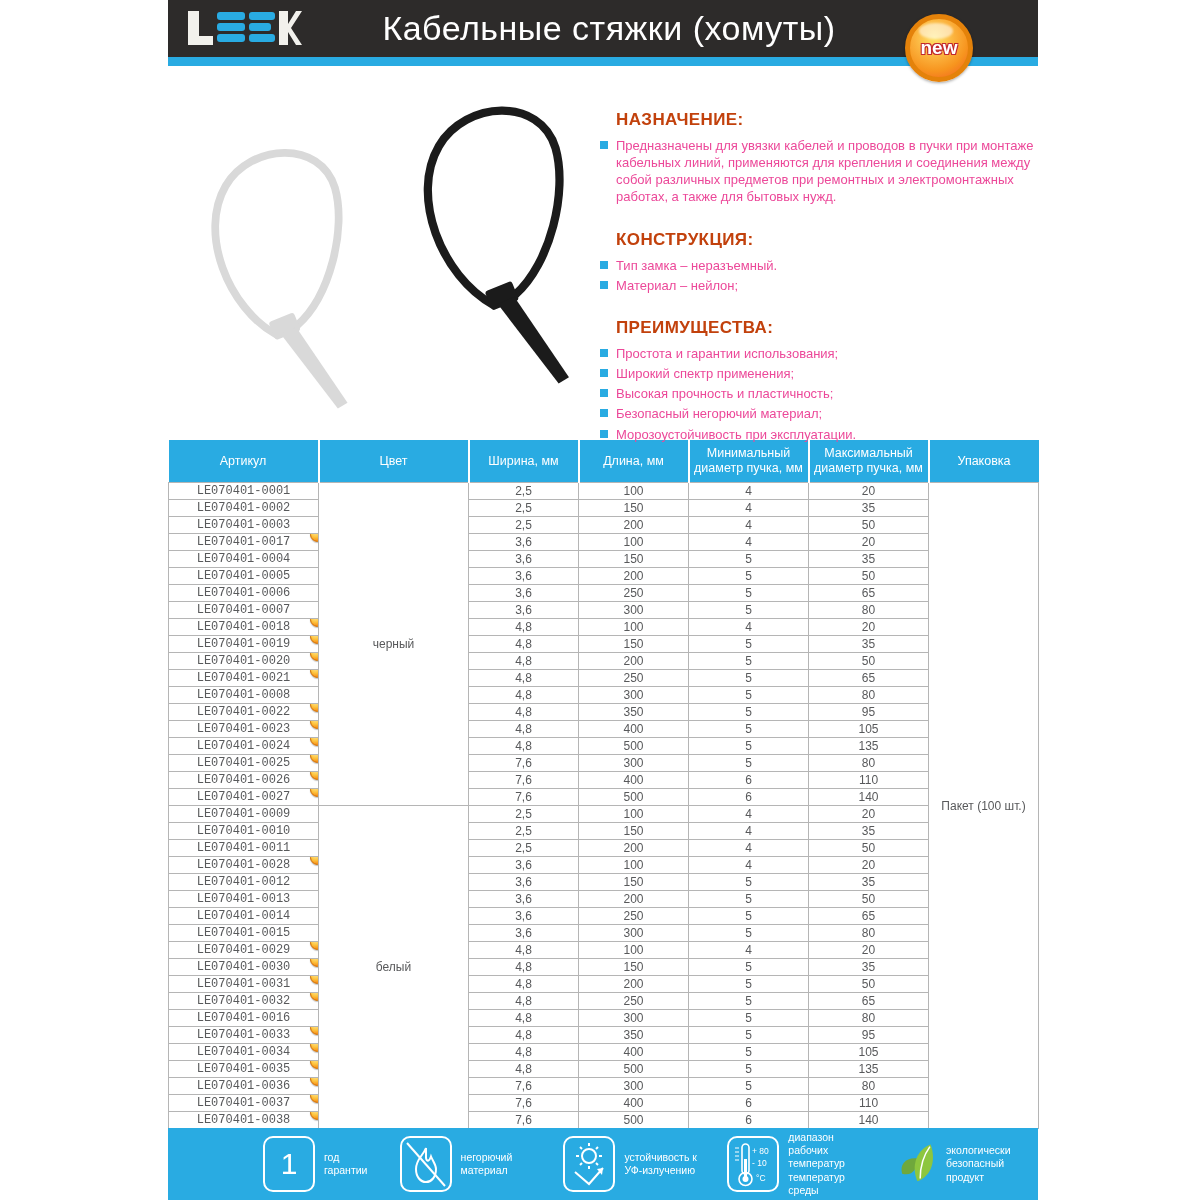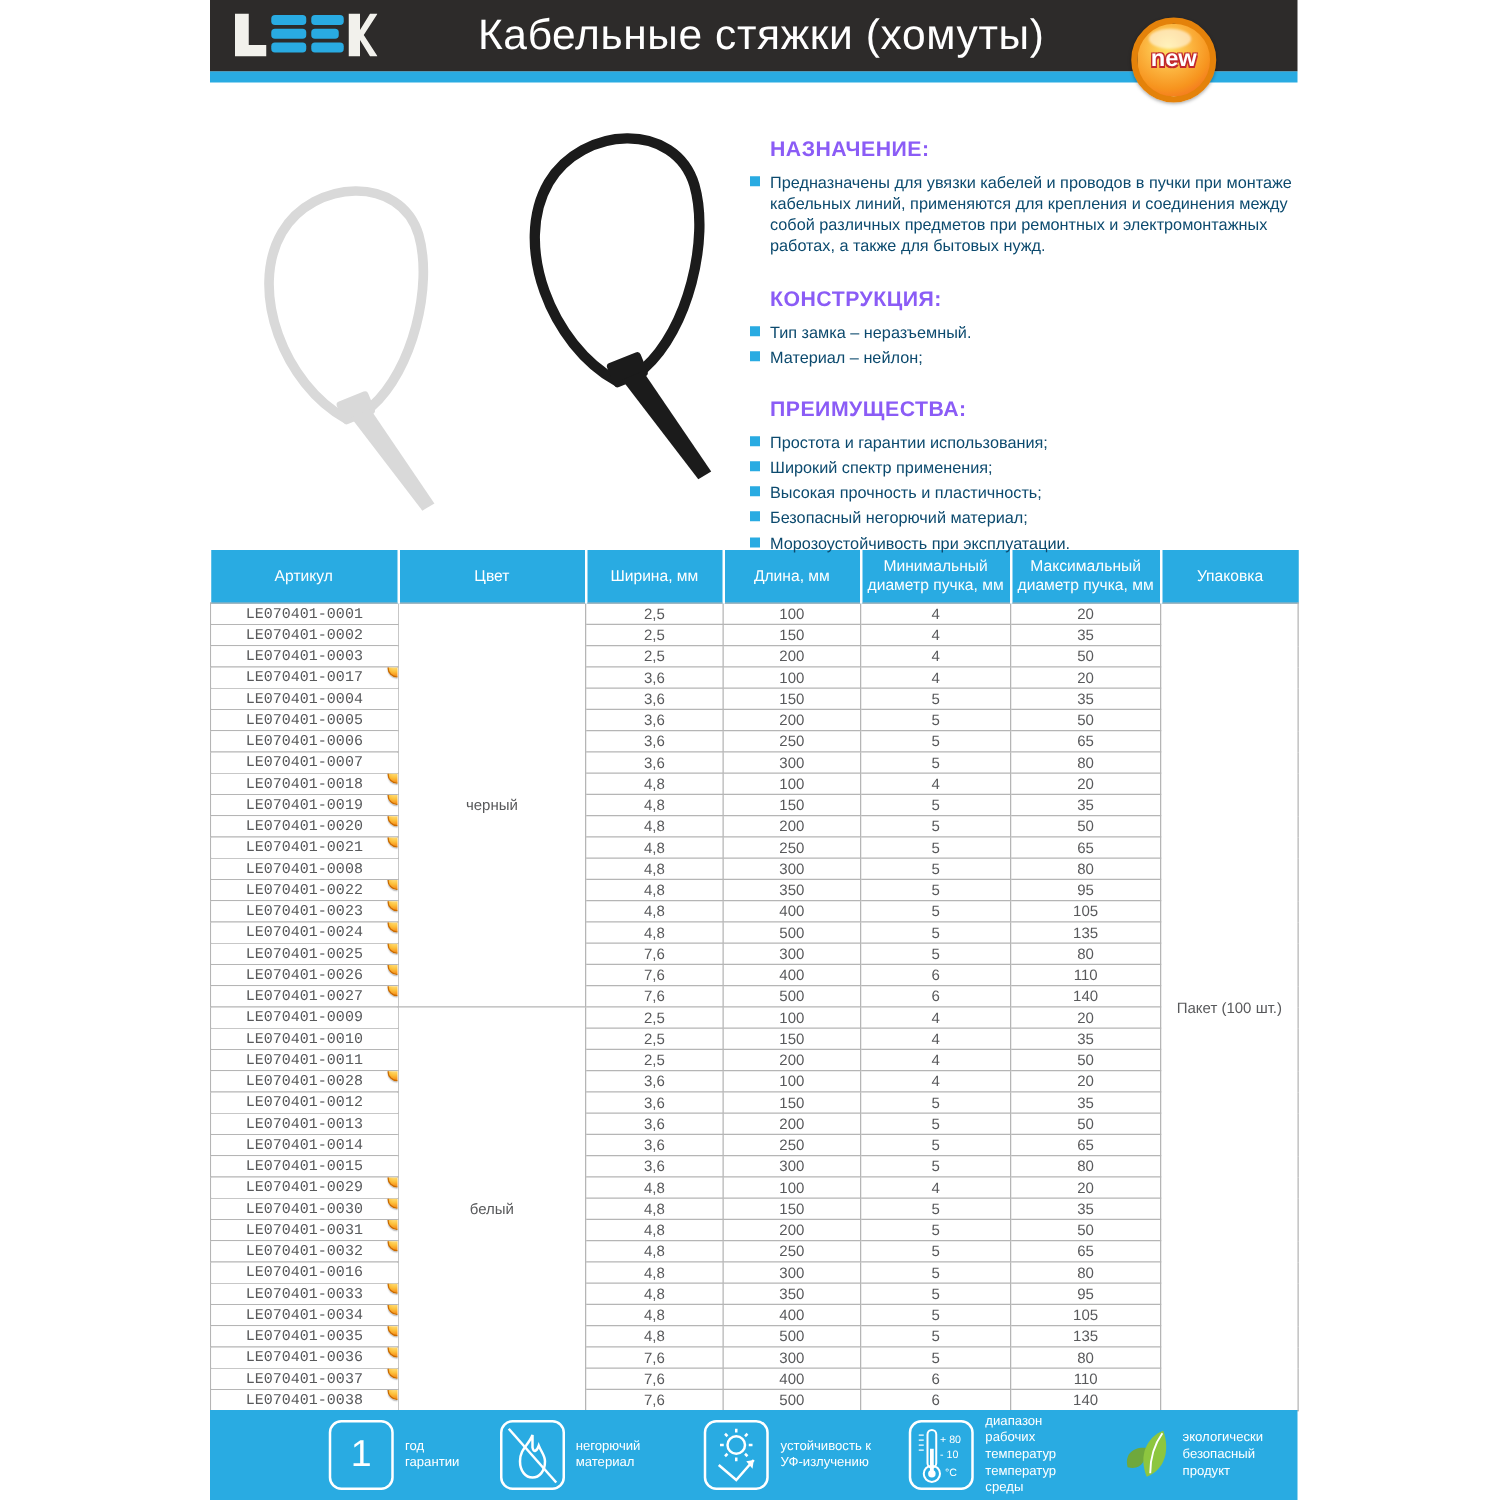--- a/index.html
+++ b/index.html
@@ -22,24 +22,24 @@
   .badge span{position:relative;z-index:2;color:#fff;font-size:19px;font-weight:bold;
          text-shadow:1px 1px 0 #c1272d,-1px -1px 0 #c1272d,1px -1px 0 #c1272d,-1px 1px 0 #c1272d;}
 
   
   .product{position:relative;height:374px;}
   .tie{position:absolute;}
   .tie.white{left:8px;top:58px;width:225px;height:300px;}
   .tie.black{left:218px;top:14px;width:240px;height:320px;}
   .info{position:absolute;left:432px;top:44px;width:440px;}
   .sec{margin-bottom:24px;}
-  .sec-h{color:#8b5cf6;font-size:17px;font-weight:bold;letter-spacing:.4px;margin:0 0 7px 16px;}
+  .sec-h{color:#c2410c;font-size:17px;font-weight:bold;letter-spacing:.4px;margin:0 0 7px 16px;}
   .item{display:flex;gap:8px;margin-bottom:3px;}
   .bullet{flex:none;width:8px;height:8px;background:#29abe2;margin-top:4px;}
-  .itxt{color:#0c4a6e;font-size:13px;line-height:1.32;}
+  .itxt{color:#ec4899;font-size:13px;line-height:1.32;}
 
   
   table.spec{border-collapse:collapse;width:870px;table-layout:fixed;color:#58595b;}
   table.spec thead th{background:#29abe2;color:#fff;font-weight:normal;font-size:12.5px;line-height:1.2;
        height:42px;padding:0 4px;border-left:2px solid #fff;}
   table.spec thead th:first-child{border-left:none;}
   table.spec td{border:1px solid #b5b5b5;height:16px;line-height:16px;padding:0;
        text-align:center;font-size:12px;background:#fff;overflow:hidden;}
   td.c-art{position:relative;font-family:Liberation Mono, monospace;}
   td.hl-bg{background:#fae8b4;}

